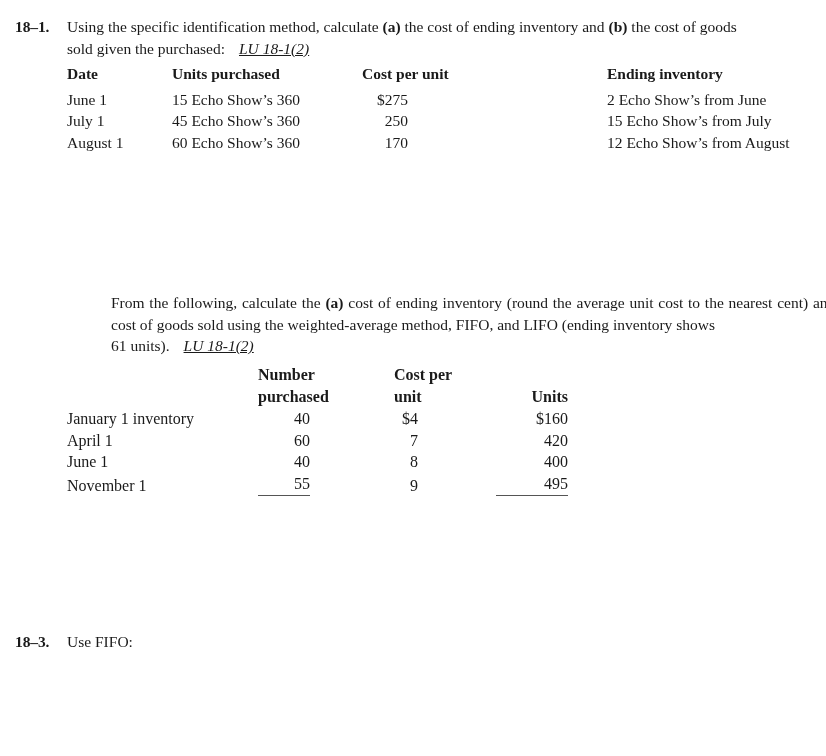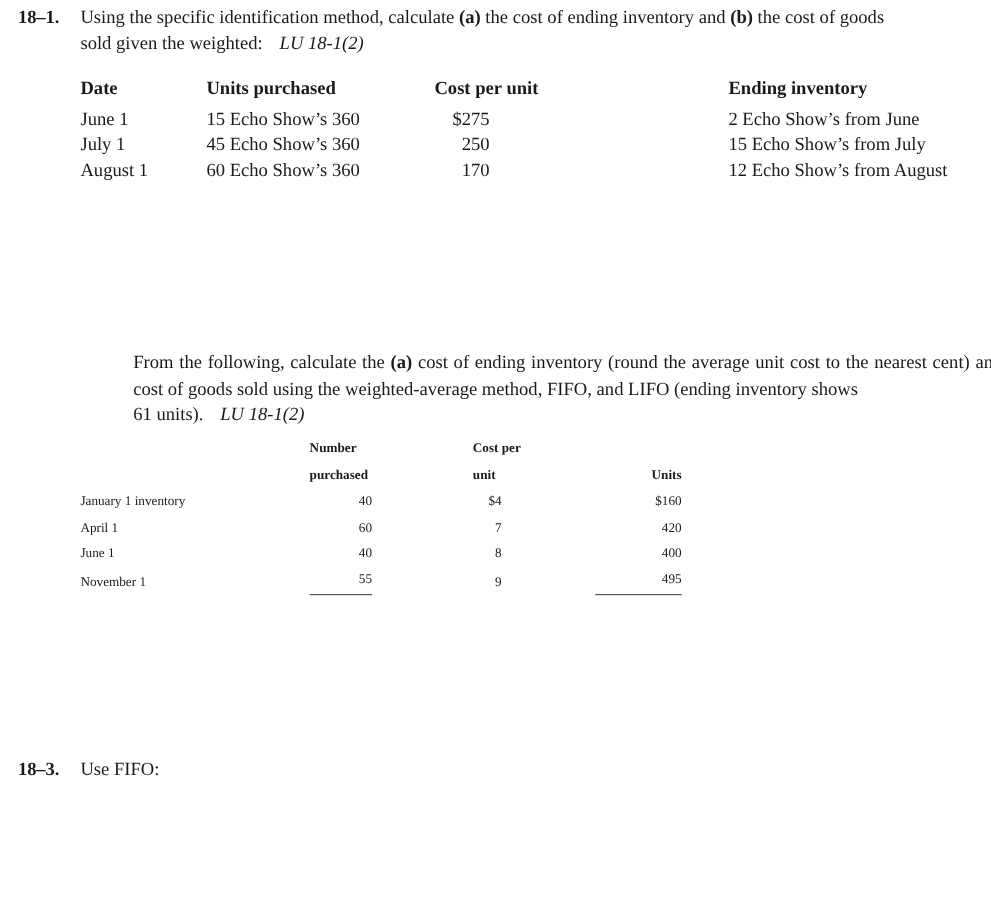--- a/index.html
+++ b/index.html
@@ -37,28 +37,29 @@
     flex: 0 0 52px;
     text-align: left;
     letter-spacing: -0.1px;
   }
   .prob-body {
     font-size: 15.5px;
     line-height: 21.5px;
   }
 
   
-  #problem-1 { left: 15px; top: 4px; width: 800px; }
+  #problem-1 { left: 15px; top: 16px; width: 800px; }
   #problem-1 .prob-body { width: 748px; text-align: justify; }
   #problem-1 .prob-body .lastline { text-align: left; }
 
   .bold { font-weight: bold; }
   .lu {
     font-style: italic;
     font-weight: normal;
+    text-decoration: underline;
   }
   .gap-lu { display: inline-block; width: 14px; }
 
   
   #table-one {
     position: absolute;
     left: 67px;
     top: 63px;
     width: 745px;
     font-size: 15.5px;
@@ -94,21 +95,21 @@
     text-align: justify;
     margin-left: 44px;
   }
   #paragraph-two .lastline { text-align: left; }
 
   
   #table-two {
     position: absolute;
     left: 67px;
     top: 364px;
-    font-size: 11px;
+    font-size: 16px;
     border-collapse: collapse;
   }
   #table-two th, #table-two td {
     padding: 0;
     font-weight: normal;
     vertical-align: bottom;
     line-height: 21.5px;
     white-space: nowrap;
   }
   #table-two thead th {
@@ -135,21 +136,21 @@
 </style>
 </head>
 <body>
 
 <div class="page">
 
   <div class="problem" id="problem-1">
     <div class="prob-num">18–1.</div>
     <div class="prob-body">
       <span>Using the specific identification method, calculate </span><span class="bold">(a)</span><span> the cost of ending inventory and </span><span class="bold">(b)</span><span> the cost of goods</span>
-      <div class="lastline"><span>sold given the weighted:</span><span class="gap-lu"></span><span class="lu">LU 18-1(2)</span></div>
+      <div class="lastline"><span>sold given the purchased:</span><span class="gap-lu"></span><span class="lu">LU 18-1(2)</span></div>
     </div>
   </div>
 
   <table id="table-one">
     <thead>
       <tr>
         <th class="t1-c-date">Date</th>
         <th class="t1-c-units">Units purchased</th>
         <th class="t1-c-cost cost-head">Cost per unit</th>
         <th class="t1-c-end">Ending inventory</th>

